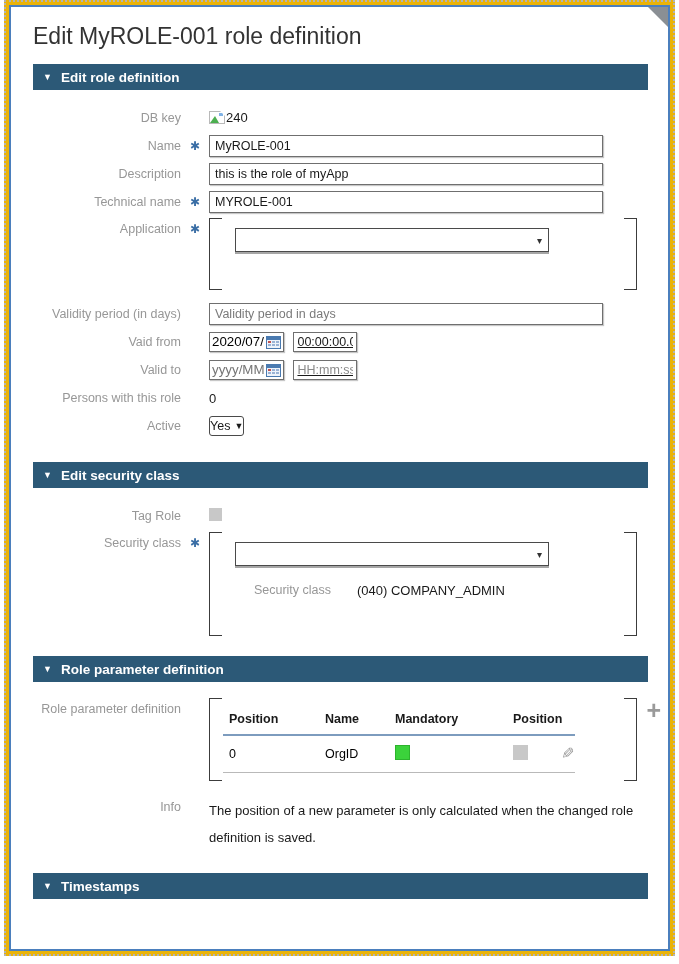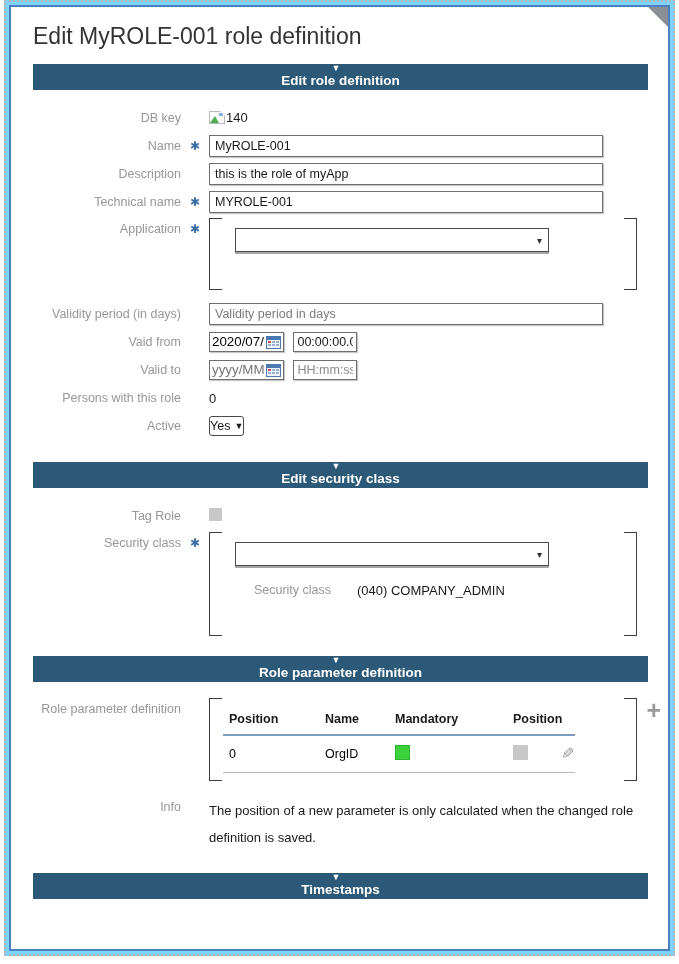--- a/index.html
+++ b/index.html
@@ -1,39 +1,39 @@
 <!DOCTYPE html>
 <html><head>
 <meta charset="utf-8">
 <style>
   html,body{margin:0;padding:0;background:#fff;font-family:"Liberation Sans",sans-serif;}
-  .outer{width:671px;height:956px;border:2px dotted #b3b3b3;box-sizing:border-box;margin:0 auto;padding:3px;background:#7dd3fc;}
+  .outer{width:671px;height:956px;border:2px dotted #b3b3b3;box-sizing:border-box;margin:0 auto;padding:3px;background:#eab308;}
   .page{position:relative;width:100%;height:100%;box-sizing:border-box;border:2px solid #4b7fbd;background:#fff;overflow:hidden;}
   .corner-triangle{position:absolute;top:0;right:0;width:0;height:0;border-top:20px solid #8a8f94;border-left:20px solid transparent;}
   h1.title{font-size:23px;font-weight:normal;color:#333;margin:16px 0 14px 22px;}
-  .section-bar{display:flex;align-items:center;background:#2c5977;color:#fff;height:26px;margin:0 20px 14px 22px;padding:0 10px;font-size:13.5px;font-weight:bold;cursor:pointer;flex-direction:column;}
+  .section-bar{display:flex;align-items:center;background:#2c5977;color:#fff;height:26px;margin:0 20px 14px 22px;padding:0 10px;font-size:13.5px;font-weight:bold;cursor:pointer;}
   .caret{display:inline-block;margin-right:9px;font-size:9px;line-height:1;}
   .caret::before{content:"▼";}
   .form{margin:12px 0 6px 0;}
   .row{display:flex;align-items:center;min-height:28px;margin-left:22px;}
   .row.top{align-items:flex-start;}
   .lbl{width:148px;text-align:right;color:#979797;font-size:12.5px;line-height:15px;padding-top:0;flex:none;}
   .row.top .lbl{padding-top:6px;}
   .star{width:28px;text-align:center;color:#3a6ea5;font-size:12px;flex:none;}
   .star.req::before{content:"✱";}
   .fld{flex:1;min-width:0;}
   .val{font-size:13px;color:#1a1a1a;}
   input.txt{width:382px;height:18px;border:1px solid #6f6f6f;box-shadow:1px 1px 1px rgba(0,0,0,.22);font-family:"Liberation Sans",sans-serif;font-size:12.5px;color:#1a1a1a;padding:1px 5px;}
   input.txt::placeholder{color:#7a7a7a;opacity:1;}
   input.mini{height:16px;border:1px solid #6f6f6f;box-shadow:1px 1px 1px rgba(0,0,0,.22);font-size:12.5px;padding:1px 3px;color:#1a1a1a;font-family:"Liberation Sans",sans-serif;}
   input.mini::placeholder{color:#8a8a8a;opacity:1;}
   .datewrap{display:inline-flex;align-items:center;border:1px solid #6f6f6f;box-shadow:1px 1px 1px rgba(0,0,0,.22);height:18px;padding:0 2px 0 0;margin-right:5px;}
   .datewrap input{border:none;box-shadow:none;width:52px;height:16px;}
   .calbtn{width:15px;height:13px;cursor:pointer;flex:none;display:inline-block;}
-  .timefield{width:56px;}
+  .timefield{width:56px;text-decoration:underline;}
   .bracket{position:relative;width:372px;padding:10px 24px 12px 14px;margin:2px 0 4px 0;}
   .bracket::before,.bracket::after{content:"";position:absolute;top:0;bottom:0;width:12px;border:1px solid #3c3c3c;}
   .bracket::before{left:0;border-right:none;}
   .bracket::after{right:-18px;border-left:none;}
   .ddl{display:flex;align-items:center;justify-content:flex-end;width:312px;height:22px;border:1px solid #4a4a4a;box-shadow:0 2px 0 rgba(0,0,0,.35);background:#fff;cursor:pointer;margin-left:12px;}
   .ddl .arrow{color:#333;font-size:10px;margin-right:6px;}
   .ddl .arrow::before{content:"▾";}
   .subrow{display:flex;margin-top:16px;}
   .sublbl{width:96px;text-align:right;color:#979797;font-size:12.5px;line-height:16px;flex:none;margin-left:12px;}
   .subval{font-size:13px;color:#1a1a1a;margin-left:26px;padding-top:1px;}
@@ -78,21 +78,21 @@
   <div class="form">
     <div class="row">
       <div class="lbl">DB key</div>
       <div class="star"></div>
       <div class="fld val">
         <span class="dbicon"><svg width="16" height="13" viewBox="0 0 16 13">
                 <rect x="0.5" y="0.5" width="15" height="12" fill="#fff" stroke="#b9b9b9"></rect>
                 <polygon points="1,12 6,5 10,12" fill="#4caf50"></polygon>
                 <rect x="10" y="2" width="4" height="3" fill="#7fb2e5"></rect>
                 <polygon points="16,0 16,5 11,0" fill="#fff"></polygon>
-              </svg></span><span>140</span>
+              </svg></span><span>240</span>
       </div>
     </div>
     <div class="row">
       <div class="lbl">Name</div>
       <div class="star req"></div>
       <div class="fld"><input class="txt" type="text" value="MyROLE-001" style=""></div>
     </div>
     <div class="row">
       <div class="lbl">Description</div>
       <div class="star"></div>

